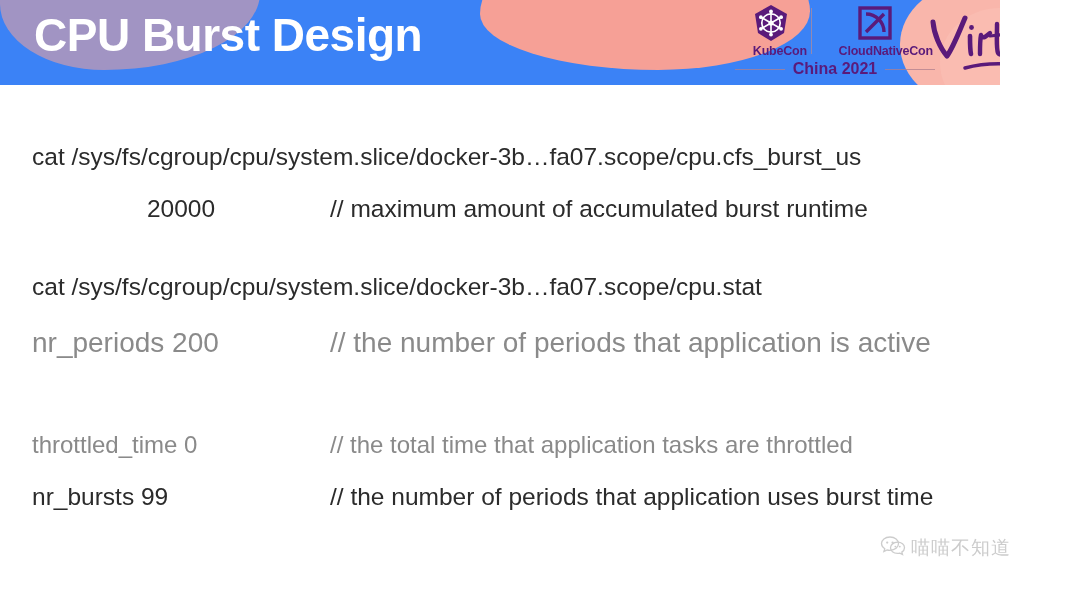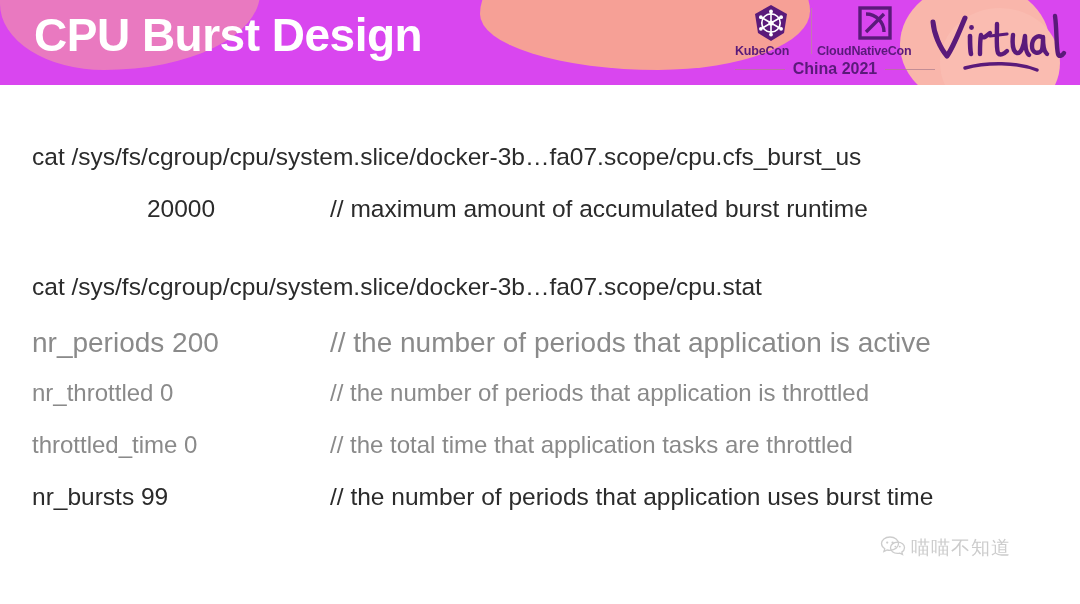--- a/index.html
+++ b/index.html
@@ -17,23 +17,23 @@
     height: 604px;
     background: #ffffff;
     overflow: hidden;
   }
 
   
   .header {
     position: absolute;
     left: 0;
     top: 0;
-    width: 1080px;
+    width: 1000px;
     height: 85px;
-    background: #d946ef;
+    background: #3b82f6;
     overflow: hidden;
   }
   .blob {
     position: absolute;
     border-radius: 50%;
     pointer-events: none;
   }
   .blob-a {
     left: 480px;
     top: -70px;
@@ -83,21 +83,21 @@
   .kc-lockup {
     position: absolute;
     left: 735px;
     top: 2px;
     width: 200px;
     height: 80px;
   }
   .kc-col {
     position: absolute;
     top: 0;
-    text-align: left;
+    text-align: right;
   }
   .kc-left  { left: 0px;  width: 72px; }
   .kc-right { left: 82px; width: 116px; }
   .kc-divider {
     position: absolute;
     left: 76px;
     top: 6px;
     width: 1px;
     height: 46px;
     background: #b98b94;
@@ -291,23 +291,20 @@
     </div>
 
     <div class="code-line dark" style="top:188px;">
       <span class="cmd">cat /sys/fs/cgroup/cpu/system.slice/docker-3b…fa07.scope/cpu.stat</span>
     </div>
 
     <div class="code-line muted" style="top:242px; font-size:28px;">
       <span class="val">nr_periods 200</span><span class="cm">// the number of periods that application is active</span>
     </div>
 
-    <div class="code-line muted" style="top:294px; font-size:24px;">
-      <span class="val">nr_throttled 0</span><span class="cm">// the number of periods that application is throttled</span>
-    </div>
 
     <div class="code-line muted" style="top:346px; font-size:24px;">
       <span class="val">throttled_time 0</span><span class="cm">// the total time that application tasks are throttled</span>
     </div>
 
     <div class="code-line dark" style="top:398px;">
       <span class="val">nr_bursts 99</span><span class="cm">// the number of periods that application uses burst time</span>
     </div>
 
   </div>

